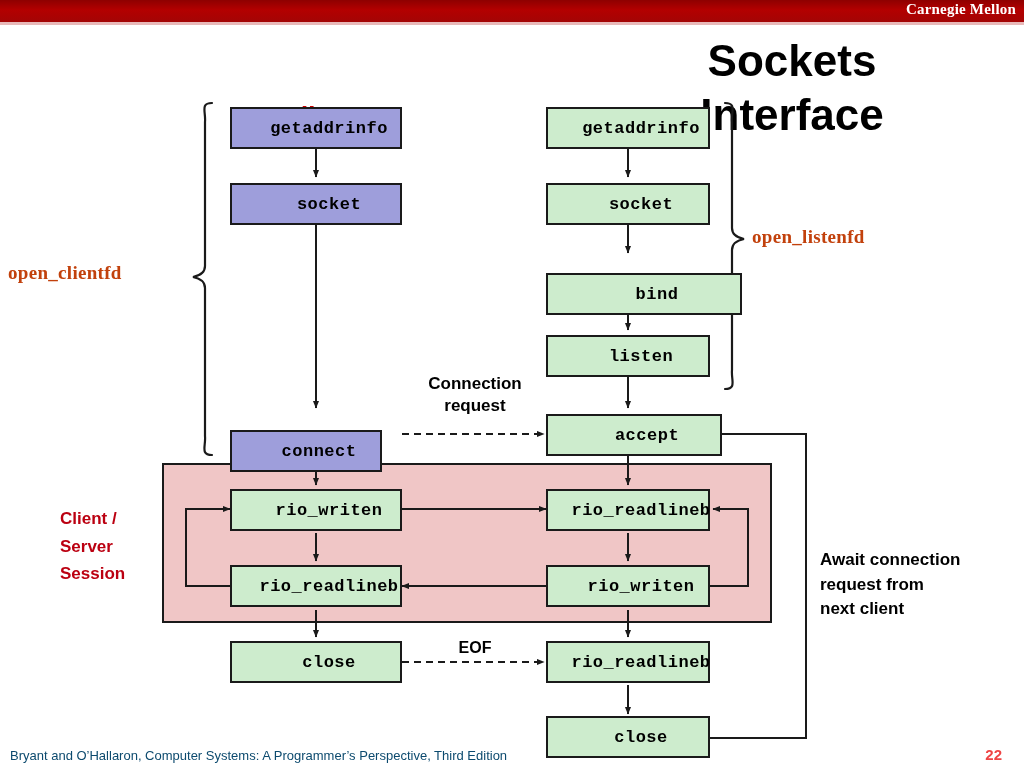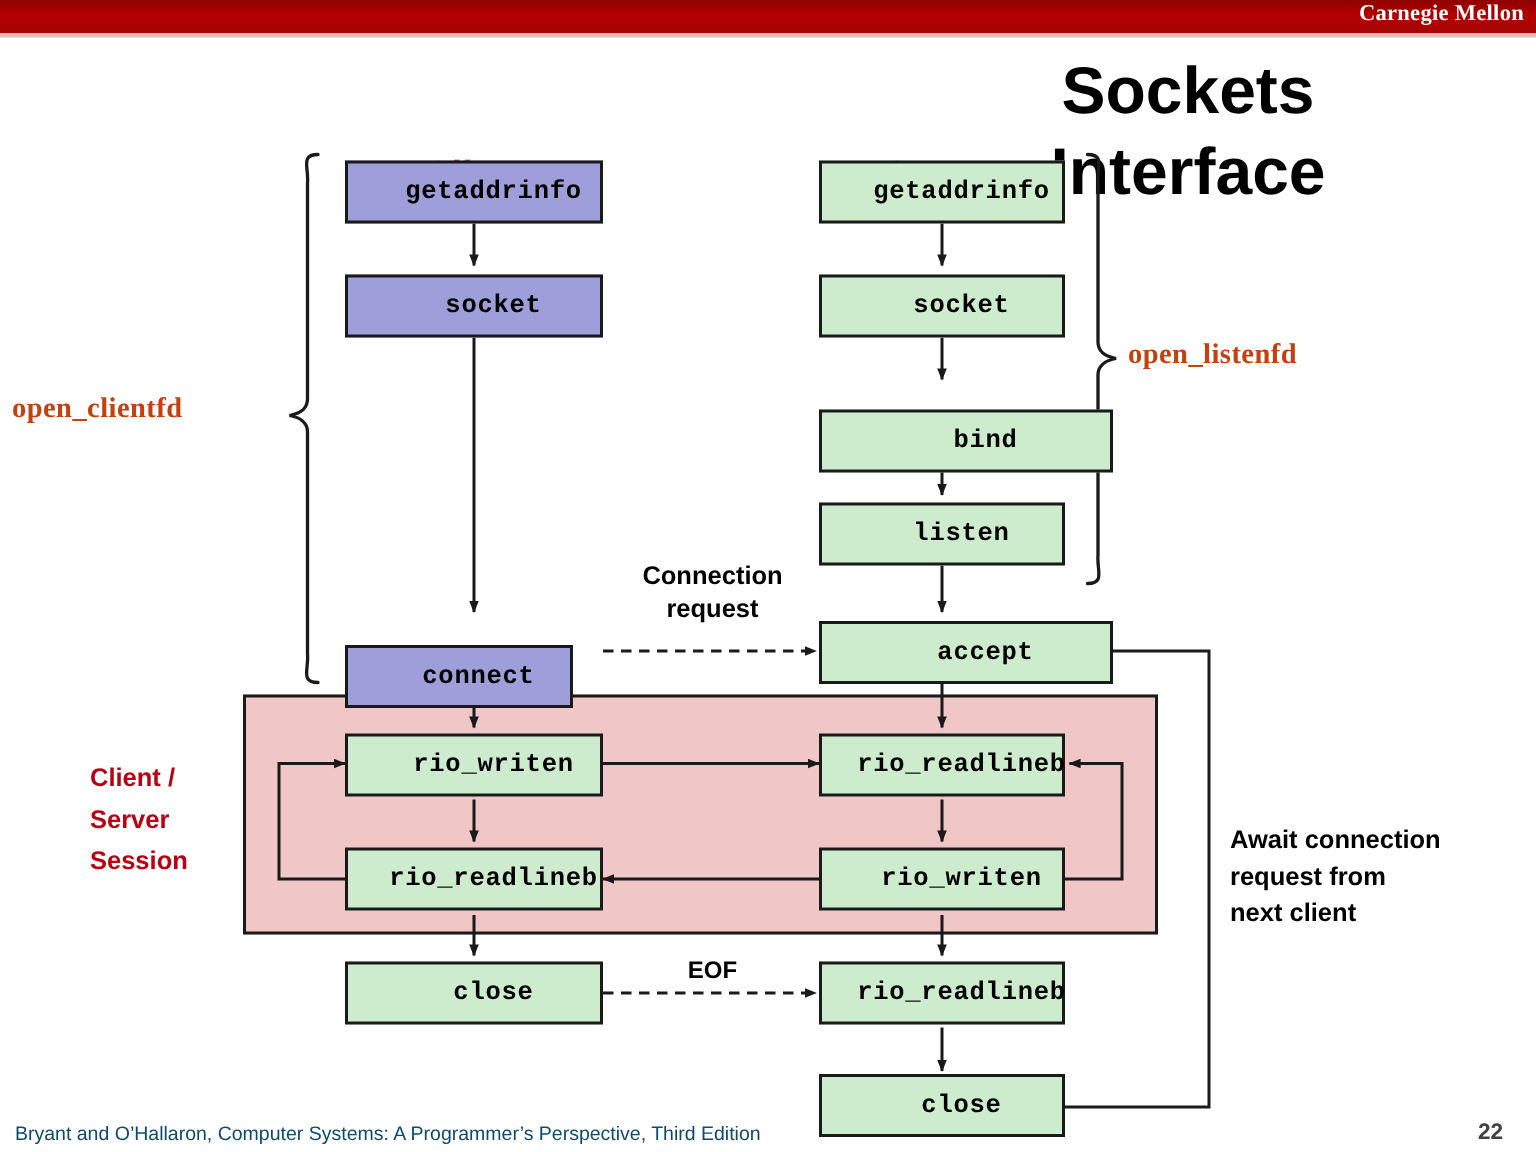--- a/index.html
+++ b/index.html
@@ -149,21 +149,21 @@
     font-size: 13px;
     color: #0c4a6e;
     white-space: nowrap;
   }
   .page-num {
     position: absolute;
     right: 22px; top: 746px;
     font-family: "Liberation Sans", sans-serif;
     font-weight: bold;
     font-size: 15px;
-    color: #404040;
+    color: #ef4444;
   }
 
   
   .wires {
     position: absolute;
     left: 0; top: 0;
     width: 1024px; height: 768px;
     pointer-events: none;
   }
 </style>
@@ -248,21 +248,21 @@
   <div class="pbox client-fill" style="left:230px; top:183px; width:172px; height:42px;">socket</div>
   <div class="pbox client-fill" style="left:230px; top:430px; width:152px; height:42px;">connect</div>
   <div class="pbox server-fill" style="left:230px; top:489px; width:172px; height:42px;">rio_writen</div>
   <div class="pbox server-fill" style="left:230px; top:565px; width:172px; height:42px;">rio_readlineb</div>
   <div class="pbox server-fill" style="left:230px; top:641px; width:172px; height:42px;">close</div>
 
   <div class="pbox server-fill" style="left:546px; top:107px; width:164px; height:42px;">getaddrinfo</div>
   <div class="pbox server-fill" style="left:546px; top:183px; width:164px; height:42px;">socket</div>
   <div class="pbox server-fill" style="left:546px; top:249px; width:196px; height:42px;margin-top:24px;">bind</div>
   <div class="pbox server-fill" style="left:546px; top:335px; width:164px; height:42px;">listen</div>
-  <div class="pbox server-fill" style="left:546px; top:414px; width:196px; height:42px;">accept</div>
+  <div class="pbox server-fill" style="left:546px; top:414px; width:176px; height:42px;">accept</div>
   <div class="pbox server-fill" style="left:546px; top:489px; width:164px; height:42px;">rio_readlineb</div>
   <div class="pbox server-fill" style="left:546px; top:565px; width:164px; height:42px;">rio_writen</div>
   <div class="pbox server-fill" style="left:546px; top:641px; width:164px; height:42px;">rio_readlineb</div>
   <div class="pbox server-fill" style="left:546px; top:716px; width:164px; height:42px;">close</div>
 
   <div class="brace-label clientfd">open_clientfd</div>
   <div class="brace-label listenfd">open_listenfd</div>
 
   <div class="annot conn-req">
     <span class="a-line">Connection</span>

